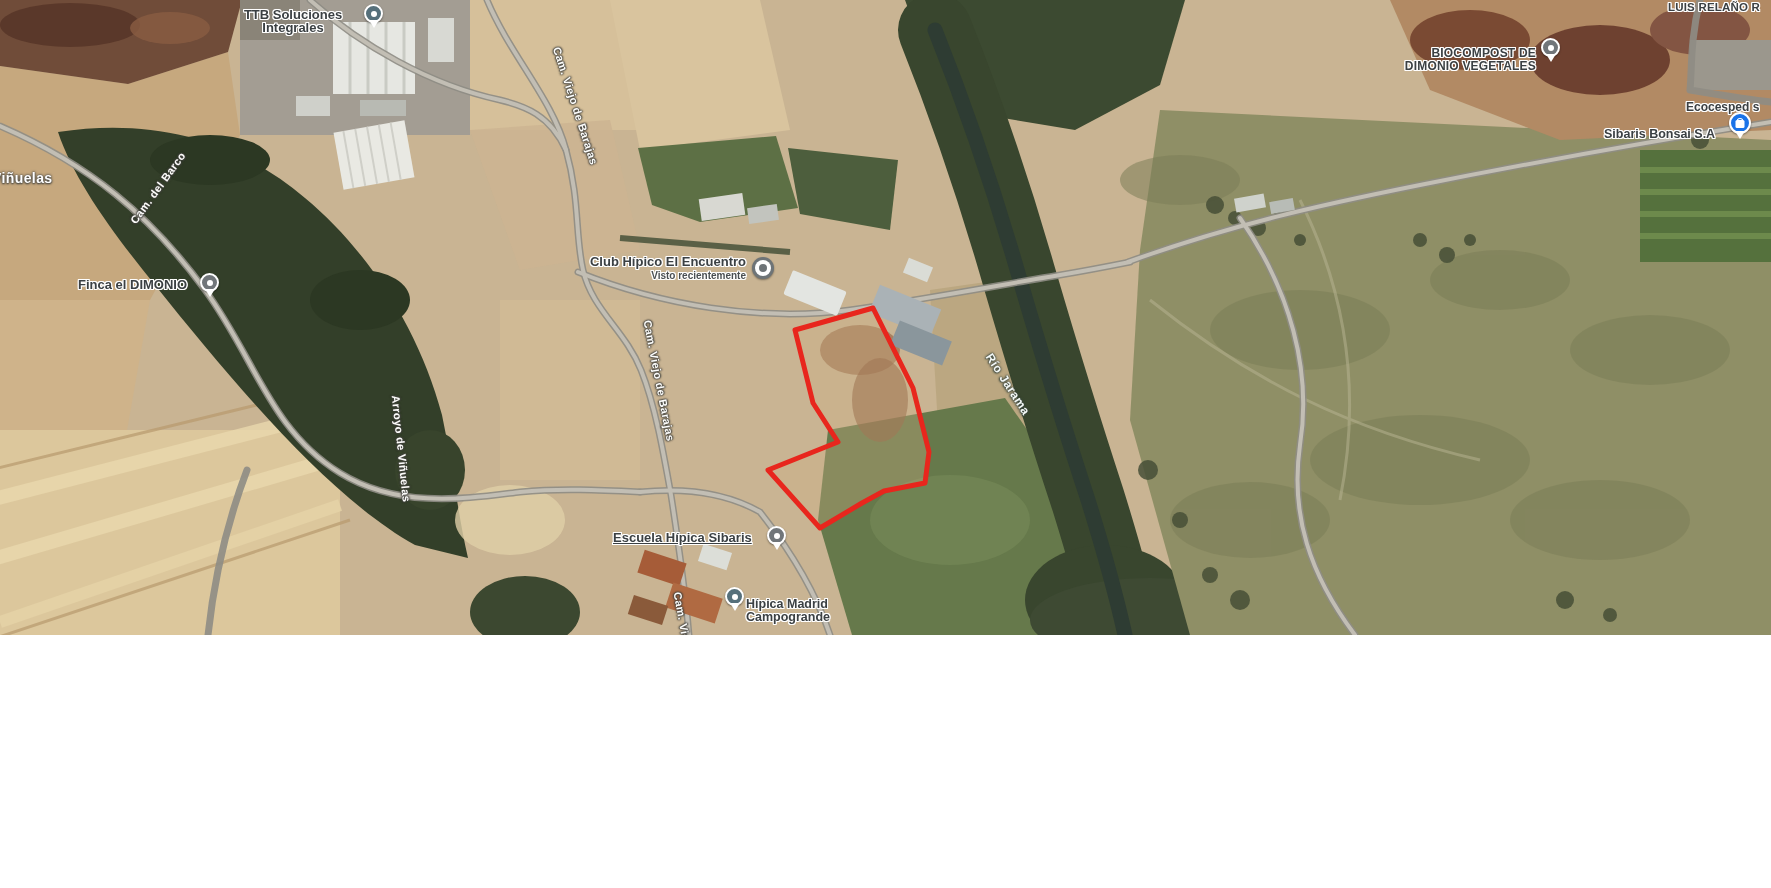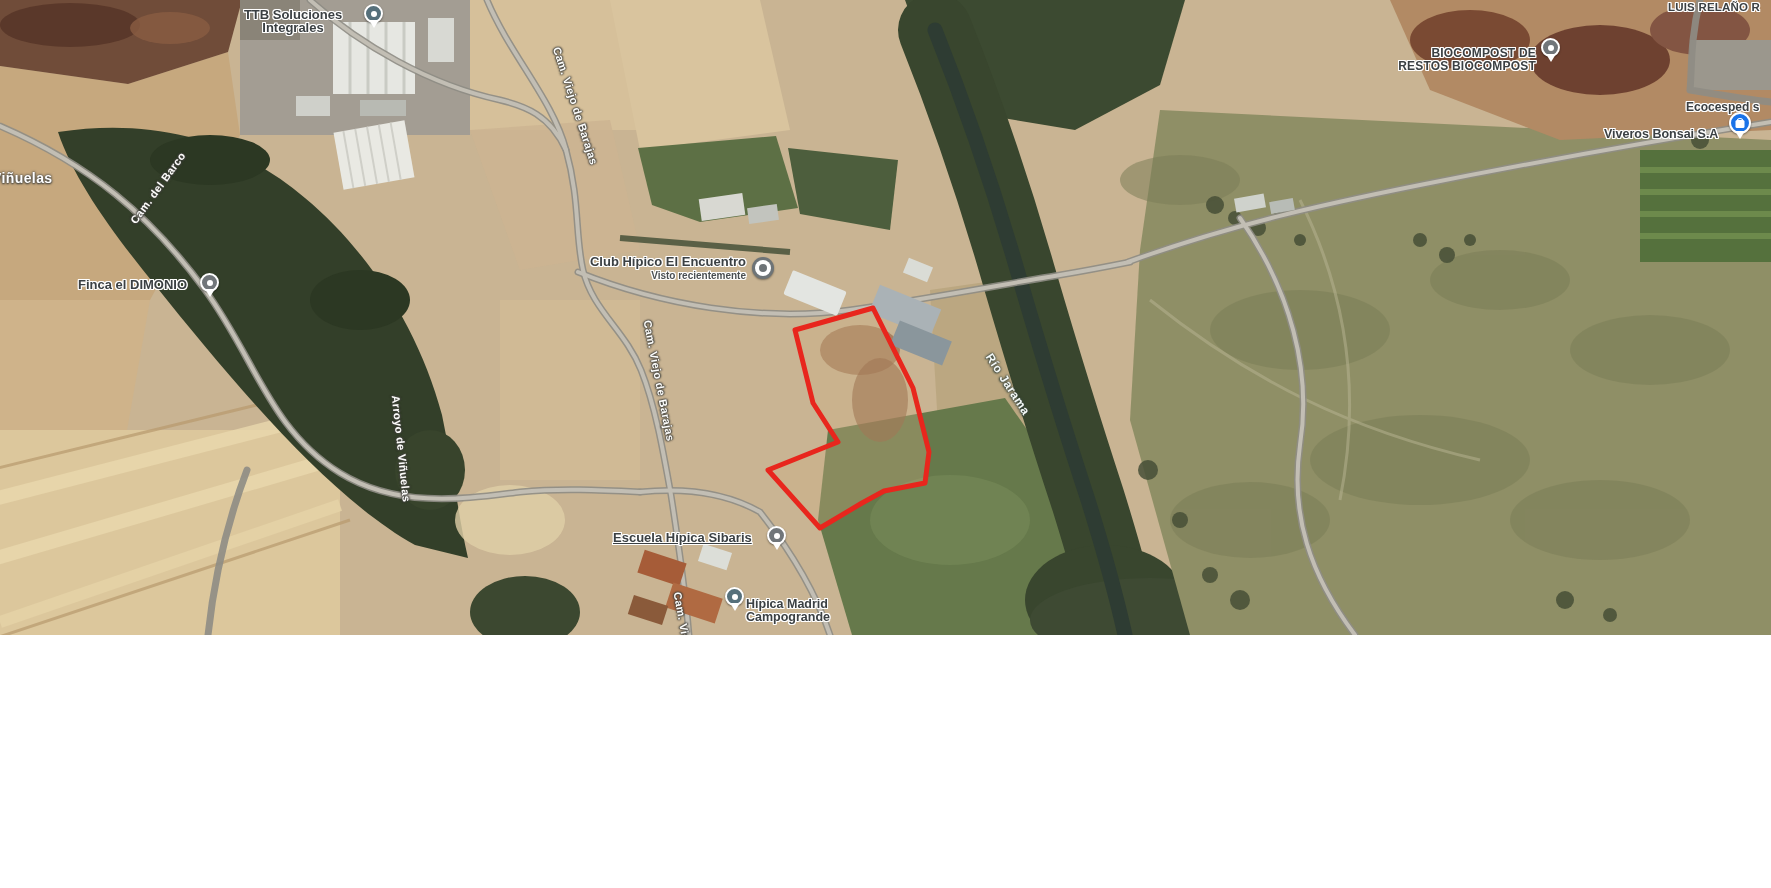--- a/index.html
+++ b/index.html
@@ -209,24 +209,24 @@
     <div class="lbl waterlbl" style="left:970px;top:382px;width:82px;transform:rotate(57deg);">Río Jarama</div>
     <div class="lbl townlbl" style="left:-8px;top:170px;">Viñuelas</div>
 
     <div class="lbl poi two" style="left:228px;top:8px;width:130px;text-align:center;font-size:13px;">
       <span>TTB Soluciones</span><br>
       <span>Integrales</span>
     </div>
     <div class="lbl poi caps" style="left:1668px;top:1px;font-size:11.5px;">LUIS RELAÑO R</div>
     <div class="lbl poi two caps" style="left:1386px;top:34px;width:150px;text-align:right;margin-top:13px;">
       <span>BIOCOMPOST DE</span><br>
-      <span>RESTOS BIOCOMPOST</span>
+      <span>DIMONIO VEGETALES</span>
     </div>
     <div class="lbl poi" style="left:1686px;top:84px;font-size:12px;margin-top:16px;">Ecocesped s</div>
-    <div class="lbl poi" style="left:1604px;top:127px;font-size:12.5px;">Viveros Bonsai S.A</div>
+    <div class="lbl poi" style="left:1604px;top:127px;font-size:12.5px;">Sibaris Bonsai S.A</div>
     <div class="lbl poi" style="left:78px;top:277px;text-align:center;">Finca el DIMONIO</div>
     <div class="lbl poi" style="left:530px;top:254px;width:216px;text-align:right;">
       <span>Club Hípico El Encuentro</span>
       <span class="sub">Visto recientemente</span>
     </div>
     <div class="lbl poi" style="left:613px;top:530px;text-decoration:underline;">Escuela Hípica Sibaris</div>
     <div class="lbl poi two" style="left:746px;top:598px;width:104px;text-align:left;font-size:12.5px;">
       <span>Hípica Madrid</span><br>
       <span>Campogrande</span>
     </div>

